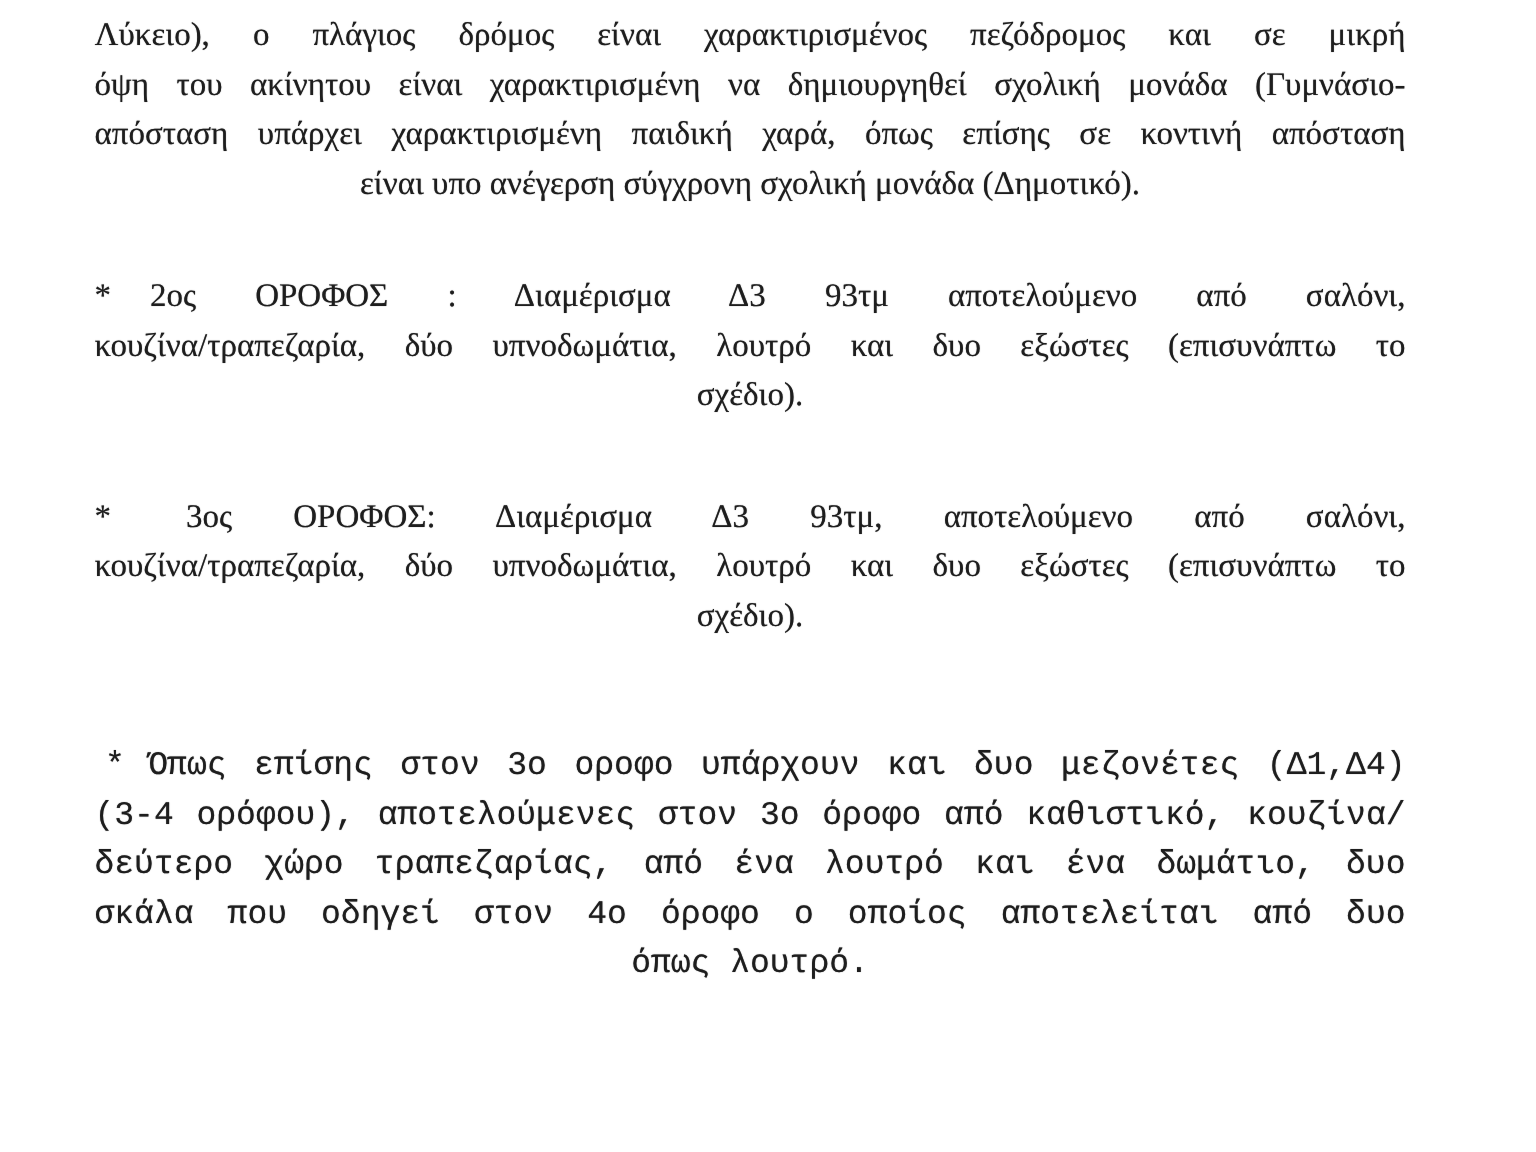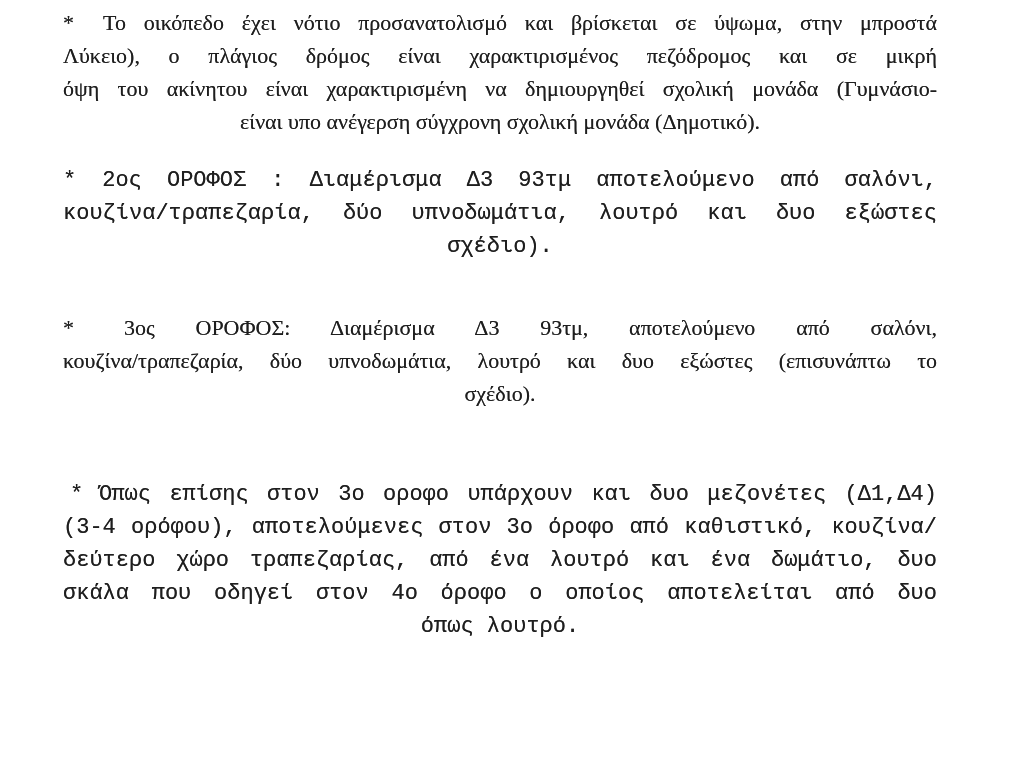--- a/index.html
+++ b/index.html
@@ -7,21 +7,21 @@
     position: relative;
     width: 1024px;
     height: 768px;
     background: #ffffff;
     overflow: hidden;
     font-family: "Liberation Serif", "DejaVu Serif", serif;
     color: #1e1e1e;
   }
   .doc { padding: 6px 87px 0 63px; }
   .para { margin: 0; }
-  .p2 { margin-top: 26px; font-family: Liberation Mono, monospace; }
+  .p2 { margin-top: 42px; }
   .p3 { margin-top: 48px; }
   .p4 { margin-top: 68px; font-family: Liberation Mono, monospace; }
   .line {
     height: 33px;
     line-height: 33px;
     font-size: 22px;
     text-align: justify;
     overflow: hidden;
     white-space: normal;
     text-shadow: 0 0 0.6px rgba(25,25,25,0.7);
@@ -38,23 +38,23 @@
   .g4 { width: 15px; }
   .p4 .line-first { padding-left: 7px; }
 </style>
 </head>
 <body>
 
 <div class="page">
   <div class="doc">
 
     <div class="para p1">
-      <div class="line line-first"><span class="bullet">*</span><span class="gap g1"></span><span>Το οικόπεδο έχει νότιο προσανατολισμό και βρίσκεται σε ύψωμα, στην μπροστά</span></div>
       <div class="line">Λύκειο), ο πλάγιος δρόμος είναι χαρακτιρισμένος πεζόδρομος και σε μικρή</div>
       <div class="line">όψη του ακίνητου είναι χαρακτιρισμένη να δημιουργηθεί σχολική μονάδα (Γυμνάσιο-</div>
+      <div class="line">απόσταση υπάρχει χαρακτιρισμένη παιδική χαρά, όπως επίσης σε κοντινή απόσταση</div>
       <div class="line last">είναι υπο ανέγερση σύγχρονη σχολική μονάδα (Δημοτικό).</div>
     </div>
 
     <div class="para p2">
       <div class="line line-first"><span class="bullet">*</span><span class="gap g2"></span><span>2ος ΟΡΟΦΟΣ : Διαμέρισμα Δ3 93τμ αποτελούμενο από σαλόνι,</span></div>
       <div class="line">κουζίνα/τραπεζαρία, δύο υπνοδωμάτια, λουτρό και δυο εξώστες (επισυνάπτω το</div>
       <div class="line last">σχέδιο).</div>
     </div>
 
     <div class="para p3">

